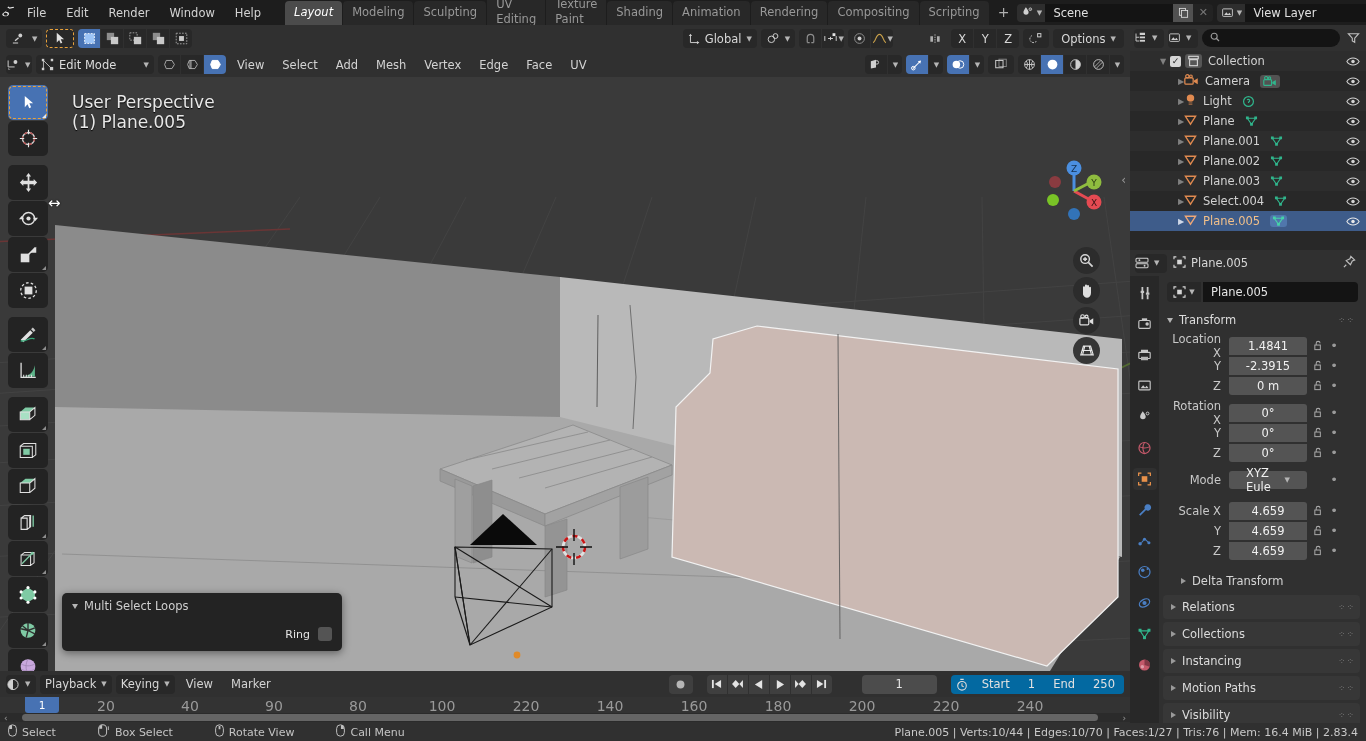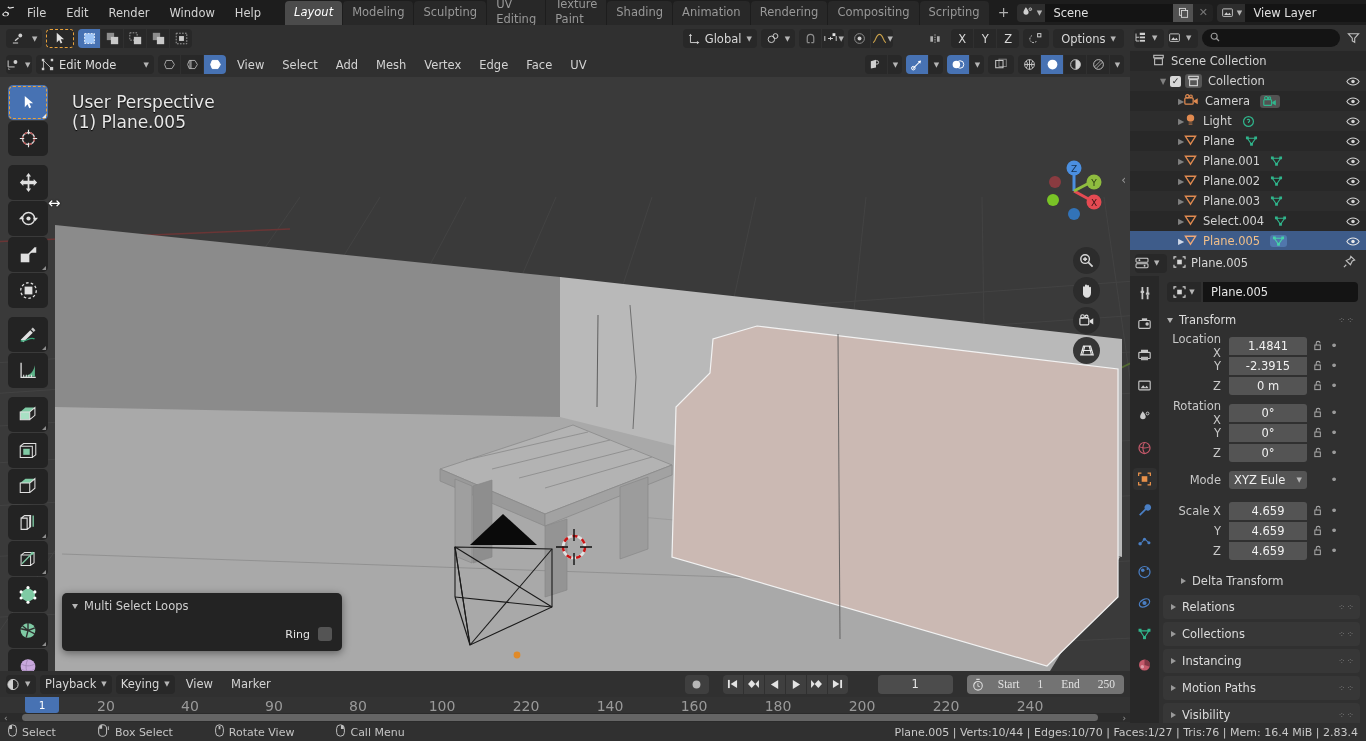--- a/index.html
+++ b/index.html
@@ -115,21 +115,21 @@
   .tl-ruler { position:relative; height:16px; background:#333333; }
   .tick { position:absolute; top:1px; font-size:14px; color:#9a9a9a; transform:translateX(-50%); }
   .playhead { position:absolute; top:0; width:34px; height:16px; background:#4772b3;
     border-radius:0 0 3px 3px; color:#fff; font-size:10.5px; display:flex; align-items:center; justify-content:center;}
   .scrollbar { position:absolute; left:0; top:16px; height:9px; background:#2b2b2b; width:100%; }
   .scroll-thumb { position:absolute; left:22px; top:17px; height:7px; border-radius:4px; background:#656565; }
   .frame-field {
     height:19px; background:#4c4c4c; border-radius:4px; min-width:75px; display:flex;
     align-items:center; justify-content:center; color:#e8e8e8; font-size:11.5px;
   }
-  .se-group { display:flex; height:19px; background:#737373; border-radius:4px; overflow:hidden;font-family:Liberation Serif, serif; }
+  .se-group { display:flex; height:19px; background:#0369a1; border-radius:4px; overflow:hidden; }
   .se-cell { display:flex; align-items:center; padding:0 9px; font-size:11.5px; color:#e1e1e1; }
   .pb-group { display:flex; gap:1px; }
   .pb-btn { width:20px;height:19px;background:#3f3f3f;display:flex;align-items:center;justify-content:center;}
   .pb-btn:first-child{border-radius:4px 0 0 4px}
   .pb-btn:last-child{border-radius:0 4px 4px 0}
   .rec-btn { width:24px;height:19px;background:#3f3f3f;border-radius:4px;display:flex;align-items:center;justify-content:center;}
 
   
   .outliner { position:absolute; top:25px; left:1130px; width:236px; height:225px; background:#282828; }
   .ol-header { height:26px; background:#303030; display:flex; align-items:center; padding:0 4px; gap:4px; }
@@ -165,21 +165,21 @@
   .grip { margin-left:auto; margin-right:5px; color:#6e6e6e; font-size:9px; letter-spacing:1px; line-height:5px;}
   .prow { display:flex; align-items:center; height:19px; margin-bottom:1px; gap:4px; }
   .plabel { width:62px; text-align:right; color:#c8c8c8; font-size:11.5px; padding-right:4px; }
   .pfield {
     width:78px; height:18px; background:#545454; border-radius:3px; display:flex; align-items:center;
     justify-content:center; color:#f0f0f0; font-size:11.5px;
   }
   .pfield.sel-top { border-radius:3px 3px 0 0; }
   .pfield.mid { border-radius:0; }
   .pfield.bot { border-radius:0 0 3px 3px; }
-  .pfield.drop { justify-content:space-between; padding:0 5px; background:#545454; }
+  .pfield.drop { justify-content:space-between; padding:0 17px; background:#545454; }
   .lockico { width:14px; display:flex; justify-content:center; }
   .dotico { width:10px; text-align:center; color:#9a9a9a; font-size:13px; line-height:10px;}
   .subpanel { display:flex; align-items:center; gap:6px; height:22px; padding-left:18px; color:#d5d5d5; font-size:11.5px;}
 
   
   .statusbar {
     position:absolute; top:723px; left:0; width:1366px; height:18px; background:#303030;
     display:flex; align-items:center; padding:0 8px; font-size:11px; color:#c4c4c4;
   }
   .sb-item { display:flex; align-items:center; gap:5px; margin-right:42px; }
@@ -890,29 +890,20 @@
       </div>
       <div style="width:18px;display:flex;justify-content:center">
         <svg width="13" height="12" viewBox="0 0 14 14">
             <path fill="none" stroke="#c0c0c0" stroke-width="1.3" d="M1 2h12l-4.6 5.2V12L5.6 10.5V7.2Z"></path>
           </svg>
       </div>
     </div>
 
     <div class="ol-rows">
 
-      <div class="ol-row" style="padding-left:22px">
-        <span style="margin-right:6px">
-          <svg width="13" height="12" viewBox="0 0 14 14">
-              <rect x="1.5" y="1.5" width="11" height="3" fill="none" stroke="#c8c8c8" stroke-width="1.2"></rect>
-              <rect x="2.5" y="5.5" width="9" height="7" fill="none" stroke="#c8c8c8" stroke-width="1.2"></rect>
-            </svg>
-        </span>
-        <span>Scene Collection</span>
-      </div>
 
       <div class="ol-row alt" style="padding-left:26px">
         <span class="disc" style="left:26px">▼</span>
         <span style="margin-left:14px;margin-right:4px;width:11px;height:11px;background:#d6d6d6;border-radius:2px;display:flex;align-items:center;justify-content:center;color:#222;font-size:9px">✓</span>
         <span style="margin-right:6px;background:#565656;border-radius:3px;padding:1px 2px;display:flex">
           <svg width="13" height="12" viewBox="0 0 14 14">
               <rect x="1.5" y="1.5" width="11" height="3" fill="none" stroke="#e0e0e0" stroke-width="1.2"></rect>
               <rect x="2.5" y="5.5" width="9" height="7" fill="none" stroke="#e0e0e0" stroke-width="1.2"></rect>
             </svg>
         </span>

